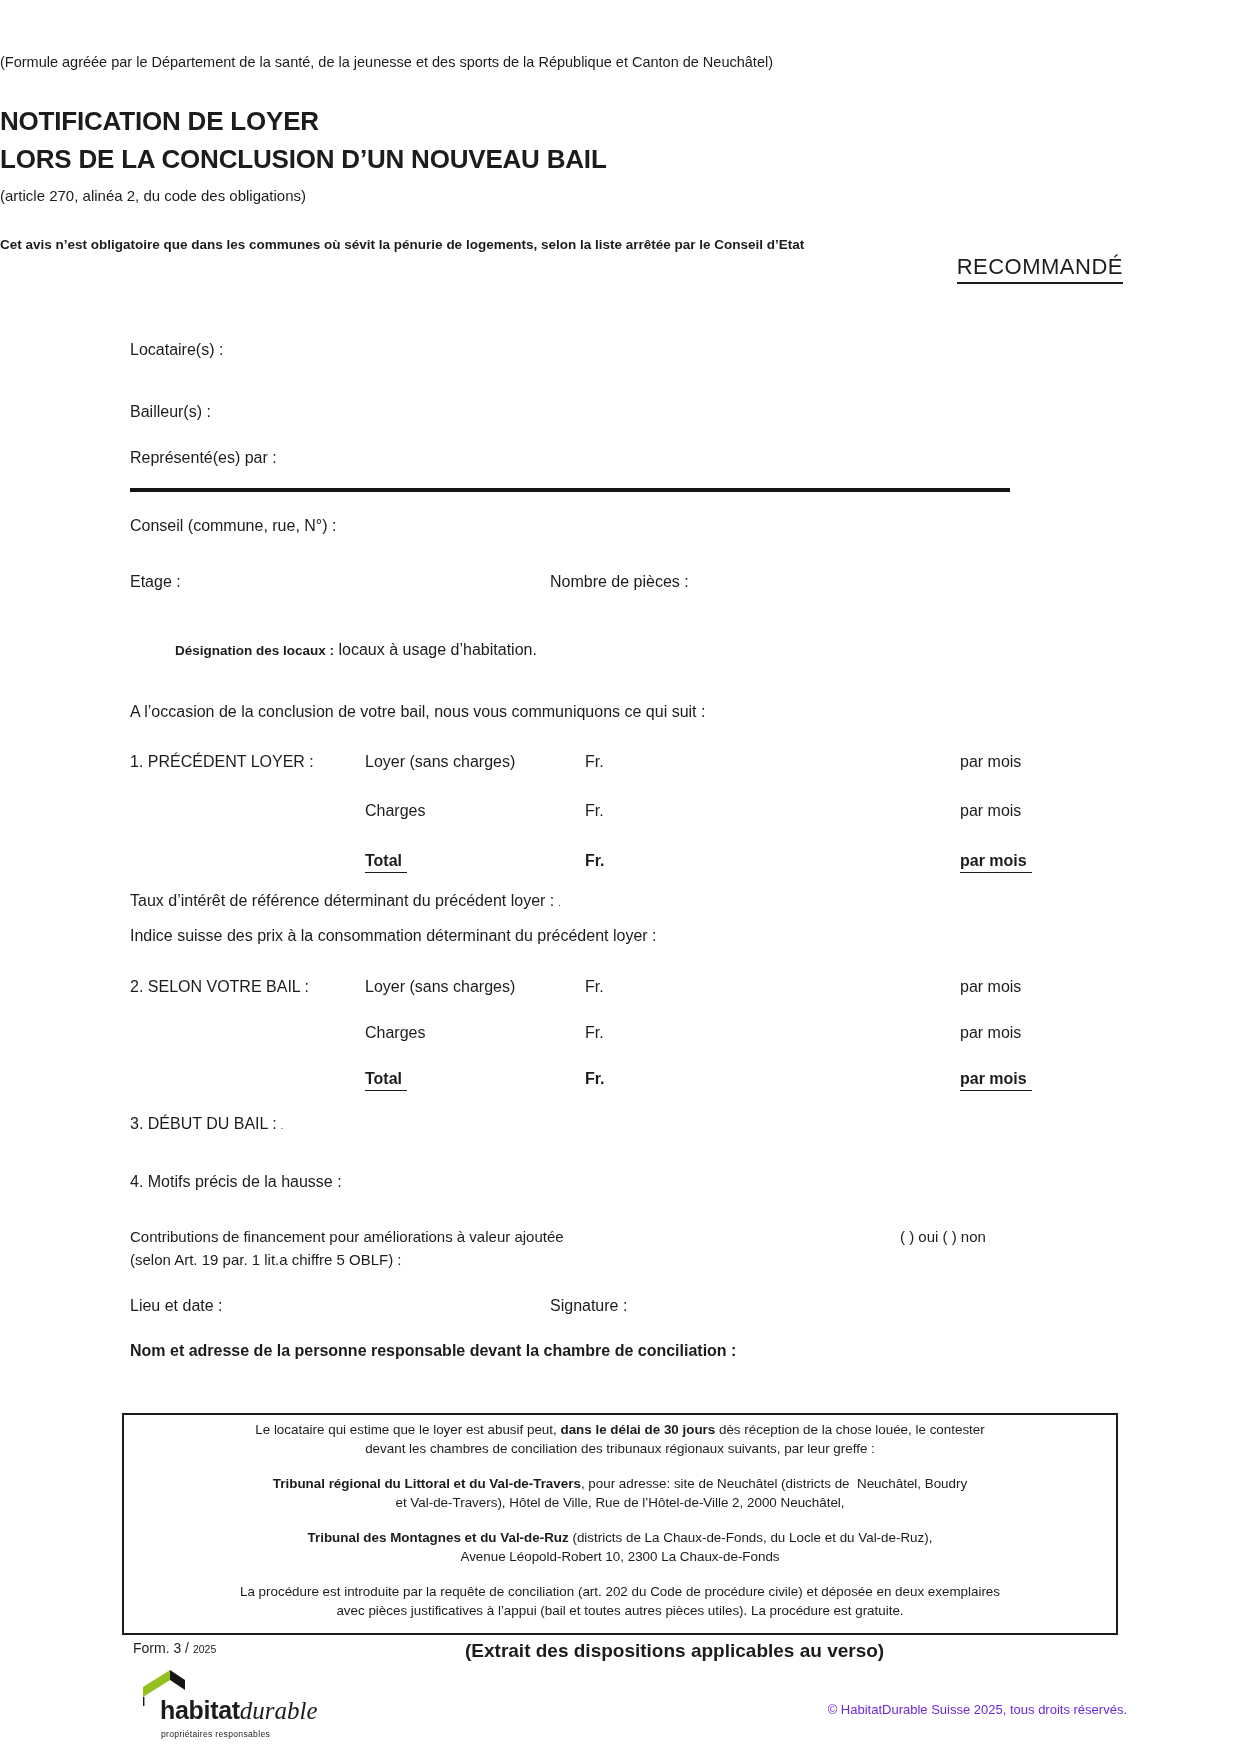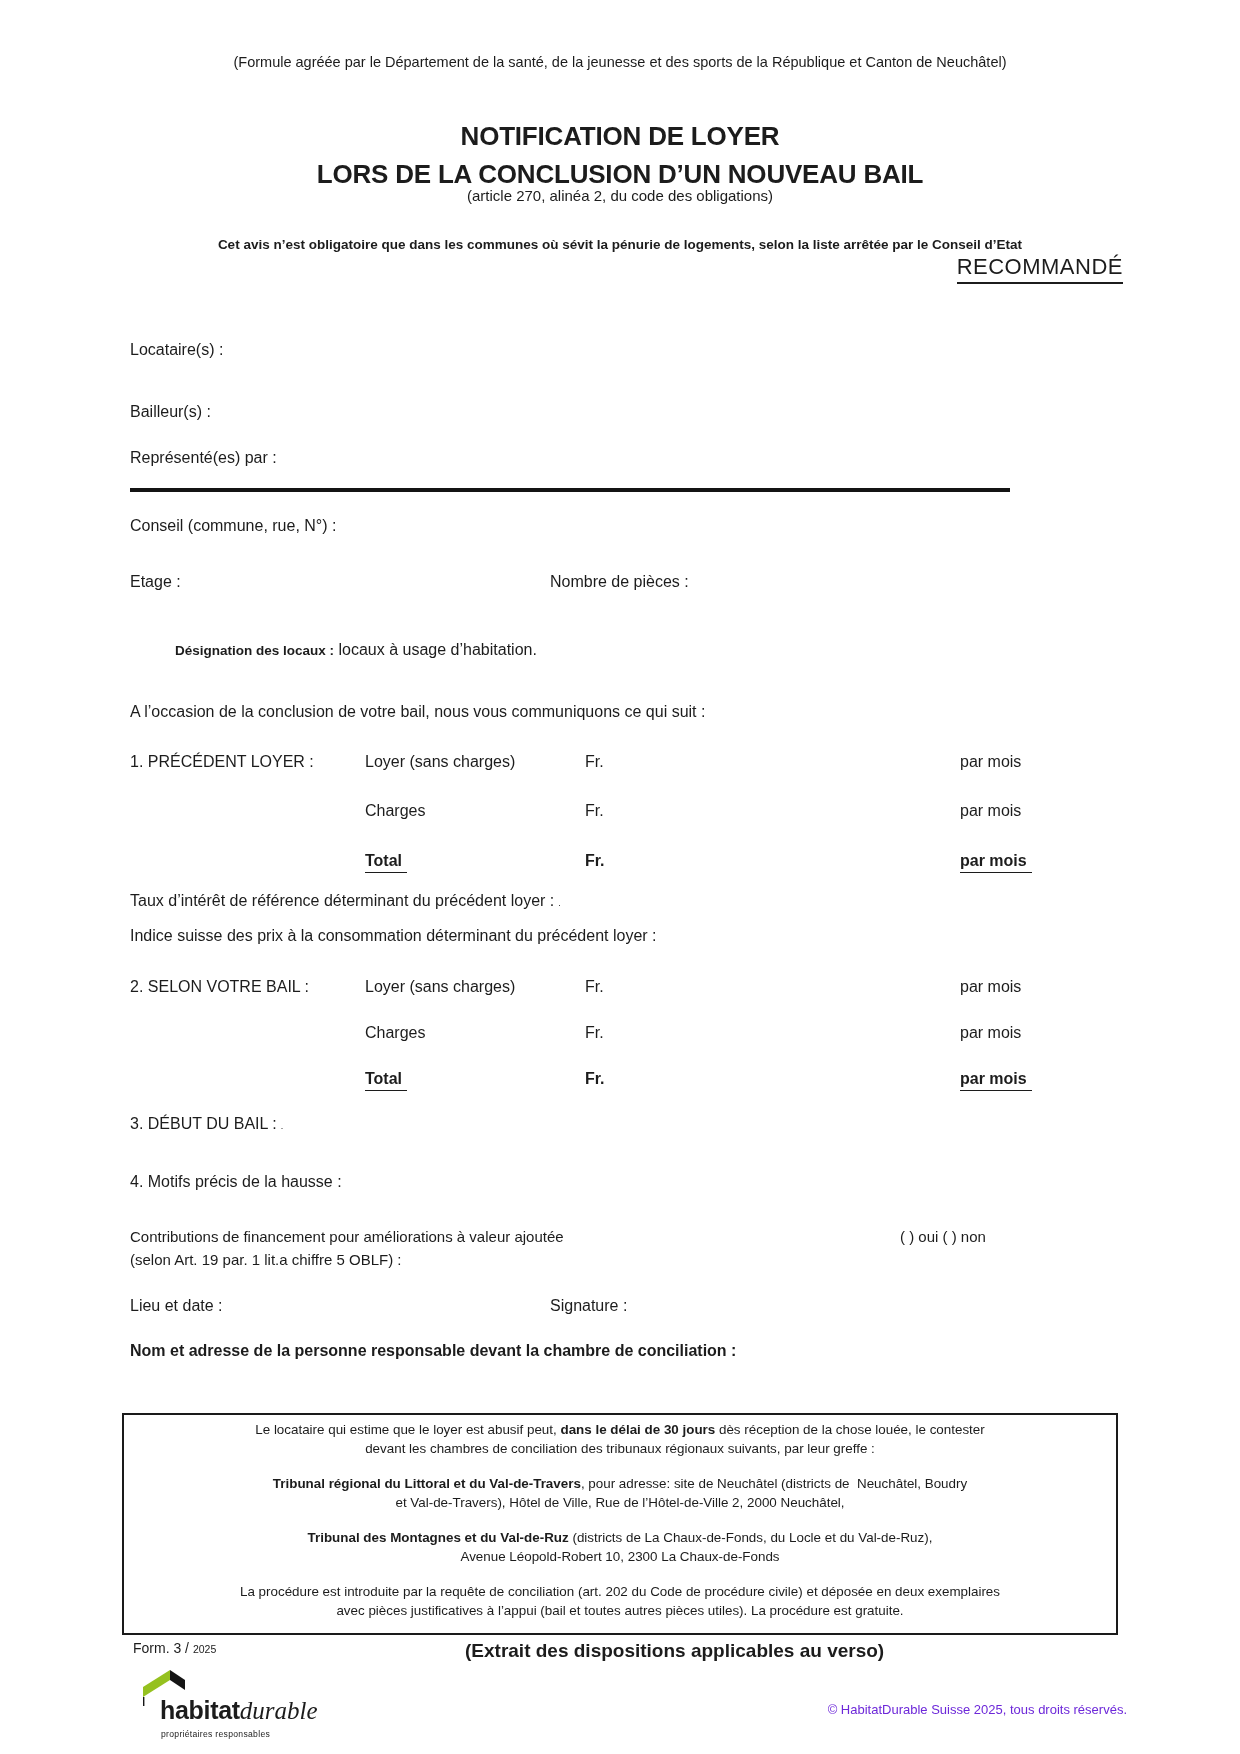--- a/index.html
+++ b/index.html
@@ -1,24 +1,24 @@
 <!DOCTYPE html>
 <html><head>
 <meta charset="utf-8">
 <style>
   html,body{margin:0;padding:0;background:#e8e8e8;}
   .page{position:relative;width:1240px;height:1754px;margin:0 auto;background:#ffffff;
         font-family:"Liberation Sans",sans-serif;color:#1c1c1c;overflow:hidden;}
   .abs{position:absolute;}
-  .c{left:0;right:0;text-align:center;}
+  .c{left:0;right:0;}
   .t16{font-size:16px;line-height:20px;}
   .t15{font-size:15px;}
   .b{font-weight:bold;}
   .approval{top:54px;font-size:14.5px;}
-  .title{font-size:26px;font-weight:bold;letter-spacing:-0.2px;margin-top:15px;}
+  .title{font-size:26px;font-weight:bold;letter-spacing:-0.2px;}
   .subtitle{top:187px;font-size:15px;}
   .notice{top:237px;font-size:13.5px;font-weight:bold;}
   .recommande{top:254px;right:117px;font-size:22px;letter-spacing:0.5px;
               border-bottom:2px solid #1c1c1c;padding-bottom:2px;}
   .divider{top:488px;left:130px;width:880px;height:4px;background:#141414;}
   .desig-label{font-size:13.5px;font-weight:bold;padding-left:45px;}
   .ul{border-bottom:1.6px solid #1c1c1c;padding:0 5px 1px 0;}
   .dot{font-size:9px;margin-left:4px;}
   .box{top:1413px;left:122px;width:996px;height:222px;border:2px solid #1a1a1a;
        box-sizing:border-box;padding:5px 8px;font-size:13.4px;line-height:19px;

